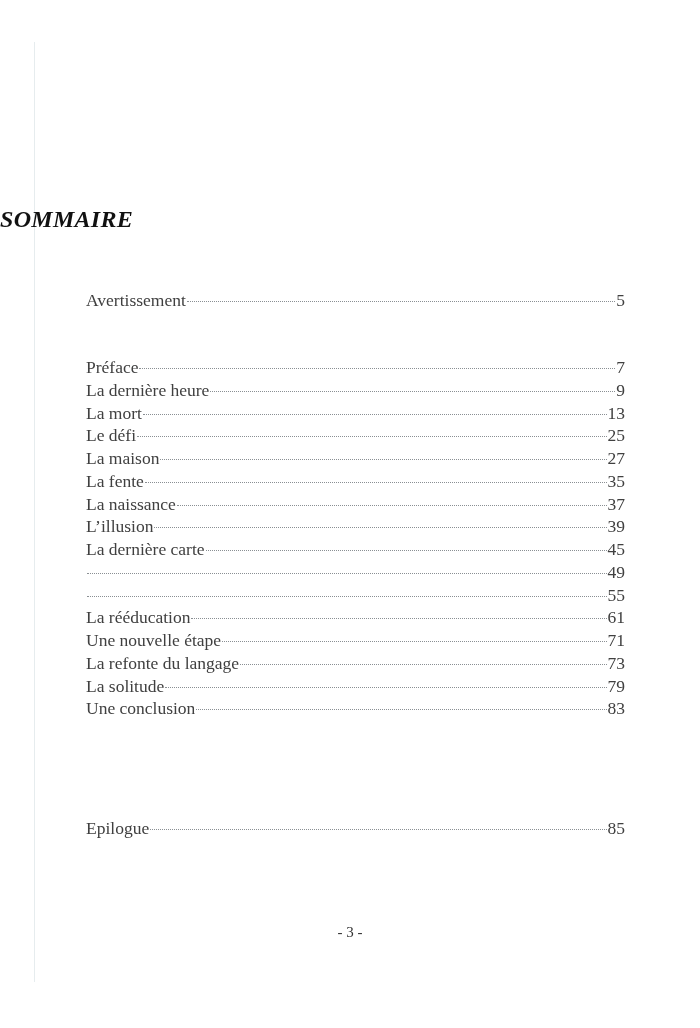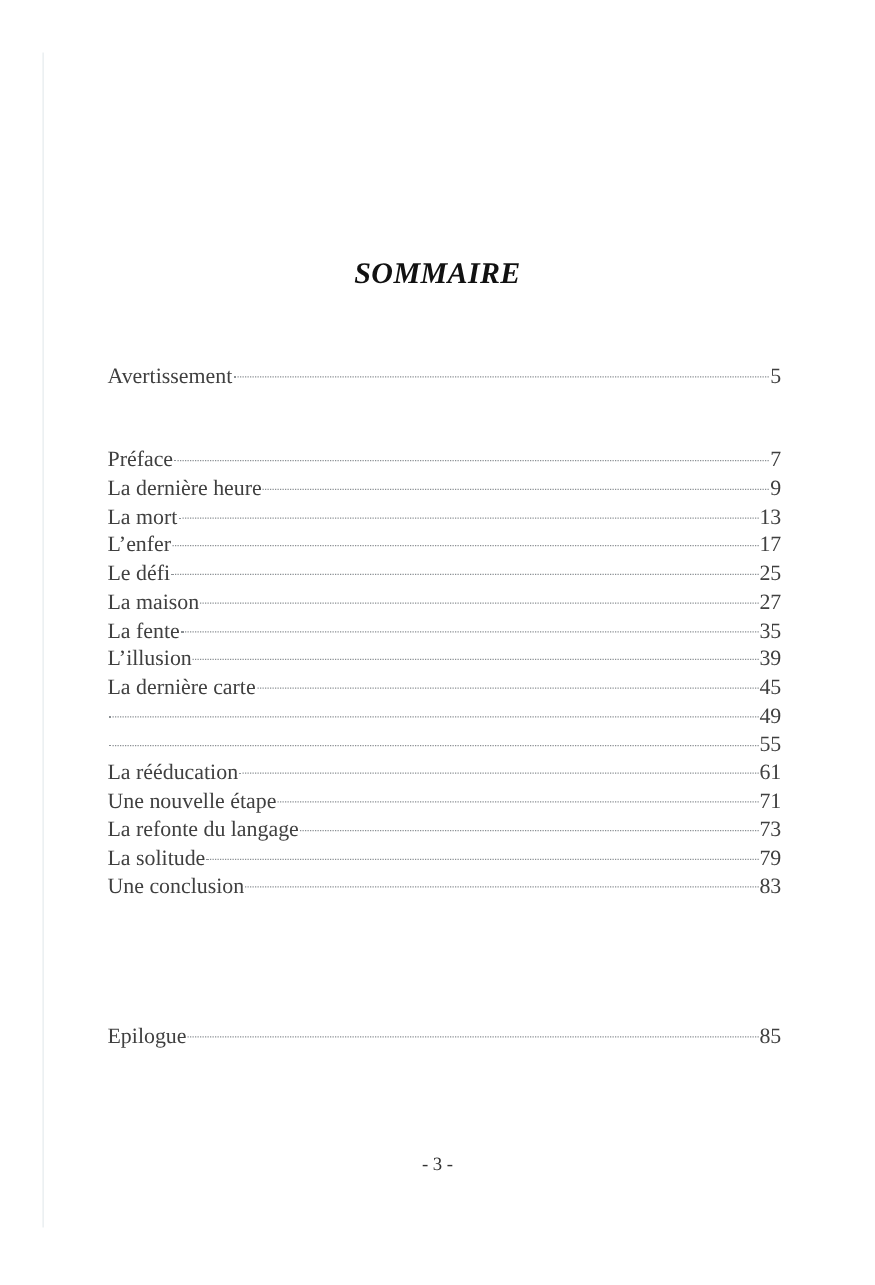--- a/index.html
+++ b/index.html
@@ -21,21 +21,20 @@
       top: 42px;
       width: 1px;
       height: 940px;
       background: #e6ecee;
     }
     .title {
       position: absolute;
       left: 0;
       width: 700px;
       top: 190px;
-      text-align: center;
       font-size: 24px;
       font-weight: bold;
       font-style: italic;
       letter-spacing: 0.3px;
       color: #111;
     }
     .toc {
       position: absolute;
       left: 86px;
       width: 539px;
@@ -103,38 +102,38 @@
     <span class="toc-label">La dernière heure</span>
     <span class="toc-leader"></span>
     <span class="toc-page">9</span>
   </div>
   <div class="toc-row">
     <span class="toc-label">La mort</span>
     <span class="toc-leader"></span>
     <span class="toc-page">13</span>
   </div>
   <div class="toc-row">
-    <span class="toc-label">L’enfer</span>
-    <span class="toc-leader"></span>
-    <span class="toc-page">17</span>
-  </div>
-  <div class="toc-row">
     <span class="toc-label">Le défi</span>
     <span class="toc-leader"></span>
     <span class="toc-page">25</span>
   </div>
   <div class="toc-row">
     <span class="toc-label">La maison</span>
     <span class="toc-leader"></span>
     <span class="toc-page">27</span>
   </div>
   <div class="toc-row">
     <span class="toc-label">La fente</span>
     <span class="toc-leader"></span>
     <span class="toc-page">35</span>
+  </div>
+  <div class="toc-row">
+    <span class="toc-label">La naissance</span>
+    <span class="toc-leader"></span>
+    <span class="toc-page">37</span>
   </div>
   <div class="toc-row">
     <span class="toc-label">L’illusion</span>
     <span class="toc-leader"></span>
     <span class="toc-page">39</span>
   </div>
   <div class="toc-row">
     <span class="toc-label">La dernière carte</span>
     <span class="toc-leader"></span>
     <span class="toc-page">45</span>

